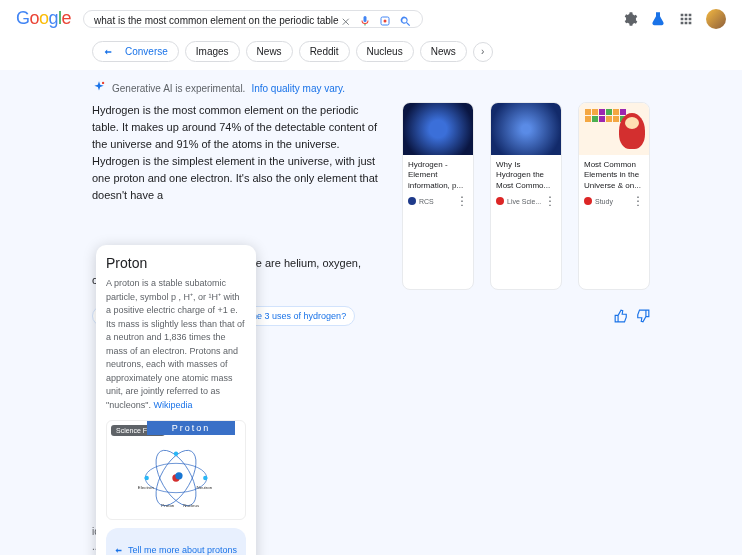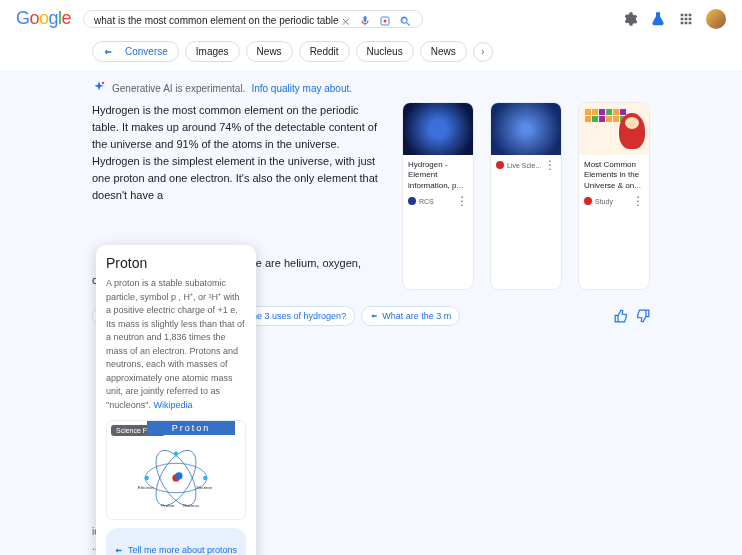--- a/index.html
+++ b/index.html
@@ -120,21 +120,21 @@
   <div class="chip-arrow">›</div>
 </div>
 
 <div class="main">
   <div class="gen-hdr">
     <svg class="spark" viewBox="0 0 24 24">
         <path fill="#1a73e8" d="M12 2l2 6 6 2-6 2-2 6-2-6-6-2 6-2z"></path>
         <circle cx="19" cy="5" r="2" fill="#EA4335"></circle>
       </svg>
     <span class="gen-exp">Generative AI is experimental.</span>
-    <span class="gen-link">Info quality may about.</span>
+    <span class="gen-link">Info quality may vary.</span>
   </div>
 
   <div class="content-row">
     <div class="text-col">
       <span>Hydrogen is the most common element on the periodic table. It makes up around 74% of the detectable content of the universe and 91% of the atoms in the universe. Hydrogen is the simplest element in the universe, with just one proton and one electron. It's also the only element that doesn't have a</span><br>
       <span style="visibility:hidden">xxxxxxxxxxxxxxxxxxxxxxxxxxxxxx</span><br><br><br>
       <span style="visibility:hidden">xxxxxxxxxxxxxxxxxxxxxxxxxx</span><span>verse are helium, oxygen, carbon,</span>
     </div>
     <div class="cards">
       <div class="card">
@@ -143,20 +143,21 @@
         <div class="card-src">
             <span style="display:flex;gap:3px;align-items:center">
               <span class="src-dot" style="background:#1e3a8a"></span>
               <span>RCS</span>
             </span>
             <span class="more-icn">⋮</span>
           </div>
       </div>
       <div class="card">
         <div class="card-img c2"></div>
+        <div class="card-title">Why Is Hydrogen the Most Commo...</div>
         <div class="card-src">
             <span style="display:flex;gap:3px;align-items:center">
               <span class="src-dot" style="background:#dc2626"></span>
               <span>Live Scie...</span>
             </span>
             <span class="more-icn">⋮</span>
           </div>
       </div>
       <div class="card">
         <div class="card-img c3">
@@ -193,26 +194,20 @@
         <svg width="8" height="8" viewBox="0 0 24 24">
           <path fill="#1a73e8" d="M4 12l6-6v4h10v4H10v4z"></path>
         </svg>
         <span>n the universe?</span>
       </div>
     <div class="rel-chip">
         <svg width="8" height="8" viewBox="0 0 24 24">
           <path fill="#1a73e8" d="M4 12l6-6v4h10v4H10v4z"></path>
         </svg>
         <span>What are the 3 uses of hydrogen?</span>
-      </div>
-    <div class="rel-chip">
-        <svg width="8" height="8" viewBox="0 0 24 24">
-          <path fill="#1a73e8" d="M4 12l6-6v4h10v4H10v4z"></path>
-        </svg>
-        <span>What are the 3 m</span>
       </div>
     <div class="thumbs">
       <svg class="thumb" viewBox="0 0 24 24">
           <path fill="none" stroke="#1a73e8" stroke-width="2" d="M7 22V11l5-9 3 1-1 6h7v5l-3 8z M2 11h5v11H2z"></path>
         </svg>
       <svg class="thumb" viewBox="0 0 24 24">
           <path fill="none" stroke="#1a73e8" stroke-width="2" d="M17 2v11l-5 9-3-1 1-6H3V10l3-8z M22 13h-5V2h5z"></path>
         </svg>
     </div>
   </div>

